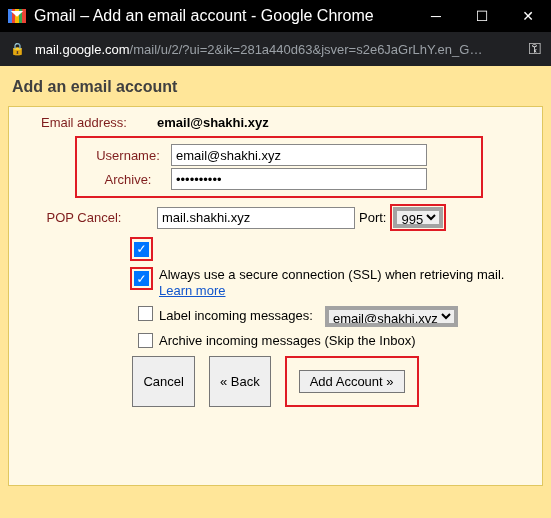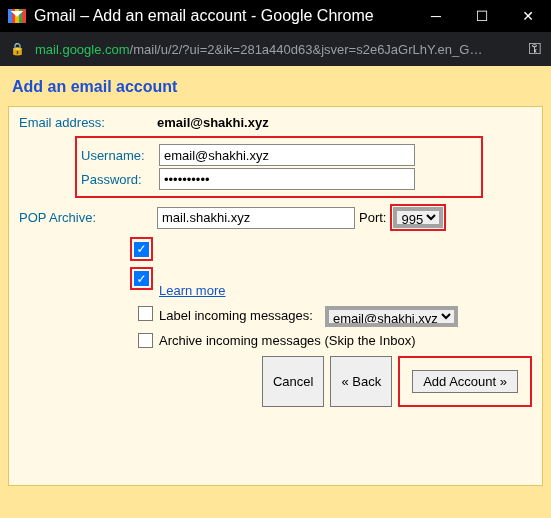--- a/index.html
+++ b/index.html
@@ -44,55 +44,55 @@
     height: 34px;
     display: flex;
     align-items: center;
     padding: 0 10px;
     color: #9aa0a6;
     font-size: 13px;
     gap: 10px;
   }
   .lock { color: #fff; font-size: 12px; }
   .addrbar .url { flex: 1; white-space: nowrap; overflow: hidden; text-overflow: ellipsis; }
-  .addrbar .url .host { color: #22c55e; }
+  .addrbar .url .host { color: #ffffff; }
   .key-icon { color:#fff; font-size:16px; }
   .content {
     background: #ffe699;
     height: 452px;
     padding: 8px;
   }
   .h1 {
     font-size: 16px;
     font-weight: bold;
-    color: #1d4ed8;
+    color: #404040;
     margin: 4px 0 10px 4px;
   }
   .panel {
     background: #fff9e6;
     border: 1px solid #e0c760;
     padding: 8px 10px;
     height: 380px;
   }
   .intro { font-size: 13px; font-weight: bold; color: #000; margin: 4px 0 14px 4px; }
   .intro a { color: #1155cc; font-weight: bold; }
   .row { display: flex; align-items: center; margin-bottom: 6px; font-size: 13px; gap: 4px;}
-  .label { width: 134px; text-align: left; padding-right: 4px; color: #0369a1; }
+  .label { width: 134px; text-align: center; padding-right: 4px; color: #7f1d1d; }
   .val-bold { font-weight: bold; color: #000; }
   input[type=text], input[type=password] {
     font-family: Arial, sans-serif;
     font-size: 13px;
     padding: 2px 4px;
     border: 1px solid #888;
     height: 22px;
     background:#fff;
   }
   .redbox { border: 2px solid #e01b24; }
   .credbox { padding: 4px 4px; margin-left: 56px; width: 408px; }
-  .credbox .row { margin:2px 0;}
+  .credbox .row { margin:2px 12px;}
   .credbox input { width: 256px; }
   .popserver { width: 198px; }
   .portlabel { }
   select {
     font-family: Arial, sans-serif;
     font-size: 13px;
     height: 21px;
     background:#efefef;
     border:4px solid #a3a3a3;
   }
@@ -106,21 +106,21 @@
     display: inline-flex;
     align-items:center; justify-content:center;
     font-size: 12px;
     background:#fff;
   }
   .checkbox.checked { background:#0075ff; border-color:#0075ff; color:#fff; }
   .checktext { flex:1; color:#000; line-height:1.3; }
   .checktext a { color:#1155cc; text-decoration:underline; }
   .checkstack { position:relative; }
   .labelselect { display:flex; align-items:center; gap:12px;}
-  .buttonrow { display:flex; justify-content:flex-end; gap:6px; margin-top:0;}
+  .buttonrow { display:flex; justify-content:center; gap:14px; margin-top:0;}
   .btn {
     font-family: Arial, sans-serif;
     font-size: 13px;
     padding: 3px 10px;
     background:#efefef;
     border:1px solid #767676;
     cursor:pointer;
   }
   .primarybox { padding:12px; }
 </style>
@@ -154,27 +154,27 @@
       <div class="label">Email address:</div>
       <div class="val-bold">email@shakhi.xyz</div>
     </div>
 
     <div class="redbox credbox">
       <div class="row">
         <div class="label" style="width:74px">Username:</div>
         <input type="text" value="email@shakhi.xyz" style="">
       </div>
       <div class="row">
-        <div class="label" style="width:74px">Password:</div>
+        <div class="label" style="width:74px">Archive:</div>
         <input type="password" value="••••••••••" style="">
       </div>
     </div>
 
     <div class="row" style="margin-top:6px">
-      <div class="label">POP Archive:</div>
+      <div class="label">POP Cancel:</div>
       <input type="text" class="popserver" value="mail.shakhi.xyz" style="">
       <span class="portlabel">Port:</span>
       <span class="redbox portbox">
         <select>
           <option>995</option>
         </select>
       </span>
     </div>
 
     <div class="checkarea checkstack">
@@ -186,21 +186,21 @@
         </div>
       </div>
 
       <div class="checkrow">
         <div class="checkcol">
           <span class="redbox" style="padding:2px;">
             <span class="checkbox checked">✓</span>
           </span>
         </div>
         <div class="checktext">
-          <br><a href="#">Learn more</a>
+          <span>Always use a secure connection (SSL) when retrieving mail.</span><br><a href="#">Learn more</a>
         </div>
       </div>
 
       <div class="checkrow">
         <div class="checkcol">
           <span class="checkbox"></span>
         </div>
         <div class="checktext labelselect">
           <span>Label incoming messages:</span>
           <select>

